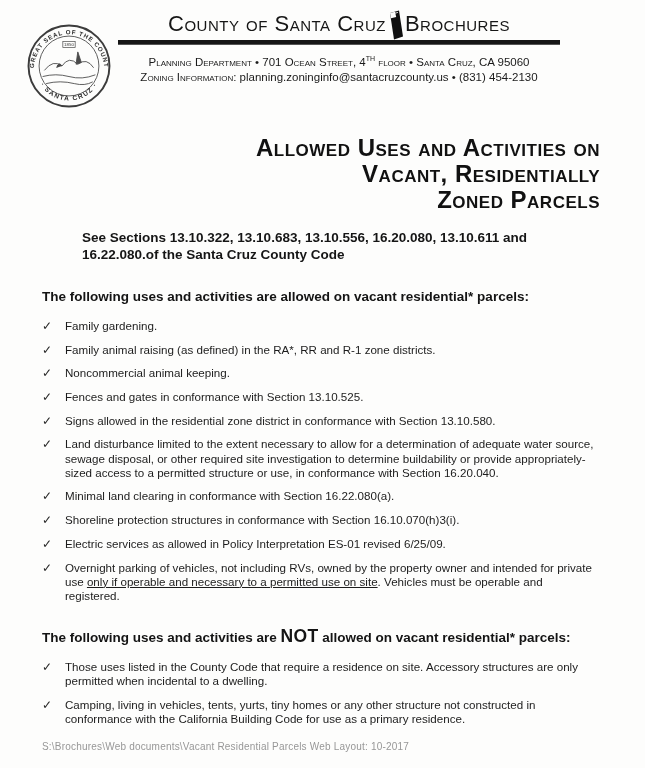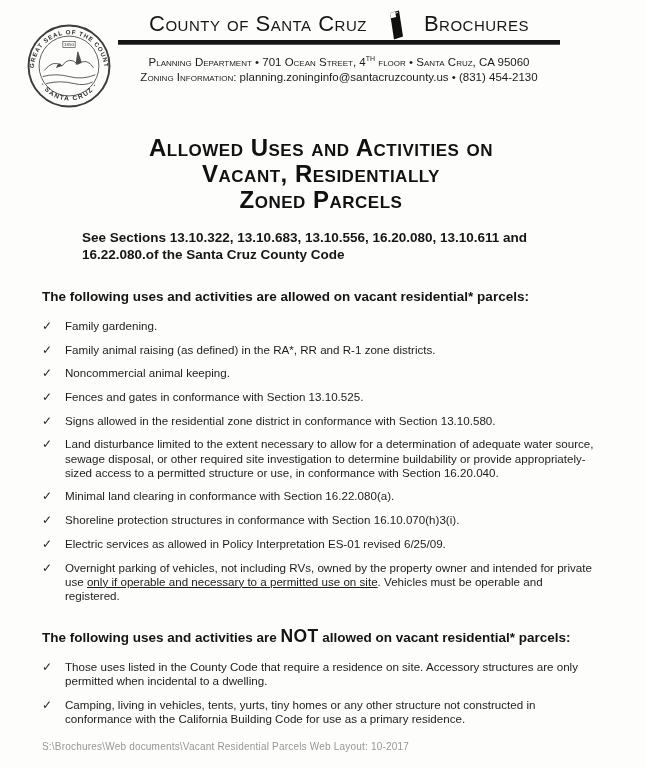--- a/index.html
+++ b/index.html
@@ -14,33 +14,33 @@
     color: #1d1d1d;
     overflow: hidden;
     box-sizing: border-box;
   }
 
   
   .header { position: relative; padding-top: 10px; }
   .seal { position: absolute; left: 25px; top: 22px; }
   .header-text { margin-left: 118px; width: 442px; text-align: center; }
   .header-title-row {
-    display: flex; justify-content: center; align-items: center; gap: 20px;
+    display: flex; justify-content: center; align-items: center; gap: 1px;
     font-size: 22px; font-variant: small-caps; letter-spacing: 0.5px;
     color: #161616; white-space: nowrap;
   }
   .book-icon { display: inline-block; margin-bottom: -3px; }
   .header-rule { height: 4px; background: #161616; margin: 3px 0 6px; border-bottom: 1px solid #555; }
   .contact-line { font-size: 11.5px; line-height: 15px; color: #1a1a1a; }
   .sc { font-variant: small-caps; }
   .contact-line sup { font-size: 7px; font-variant: small-caps; }
 
   
   .doc-title {
-    margin: 50px 0 0; text-align: center;
+    margin: 50px 0 0; text-align: right;
     font-size: 24px; font-weight: bold; font-variant: small-caps;
     line-height: 26px; letter-spacing: 0.5px; color: #111;
   }
   .subtitle {
     margin: 16px auto 0; max-width: 478px; text-align: left;
     font-size: 13.5px; font-weight: bold; line-height: 17px; color: #151515;
   }
 
   
   .main { padding: 0 45px 0 42px; }

